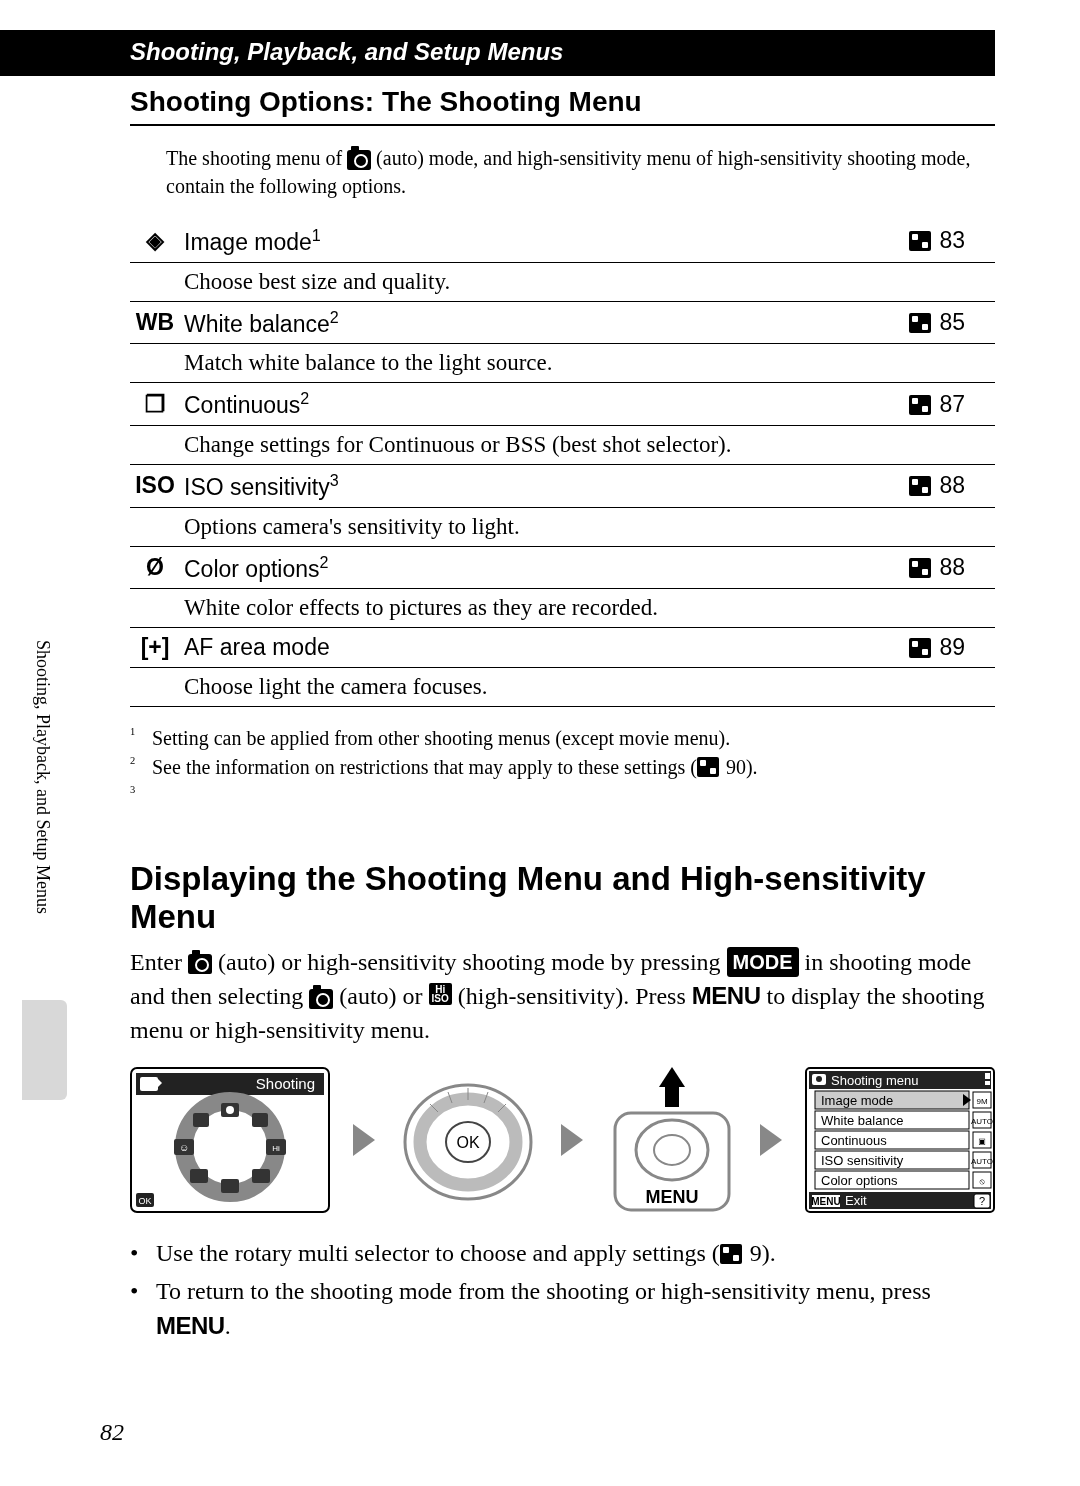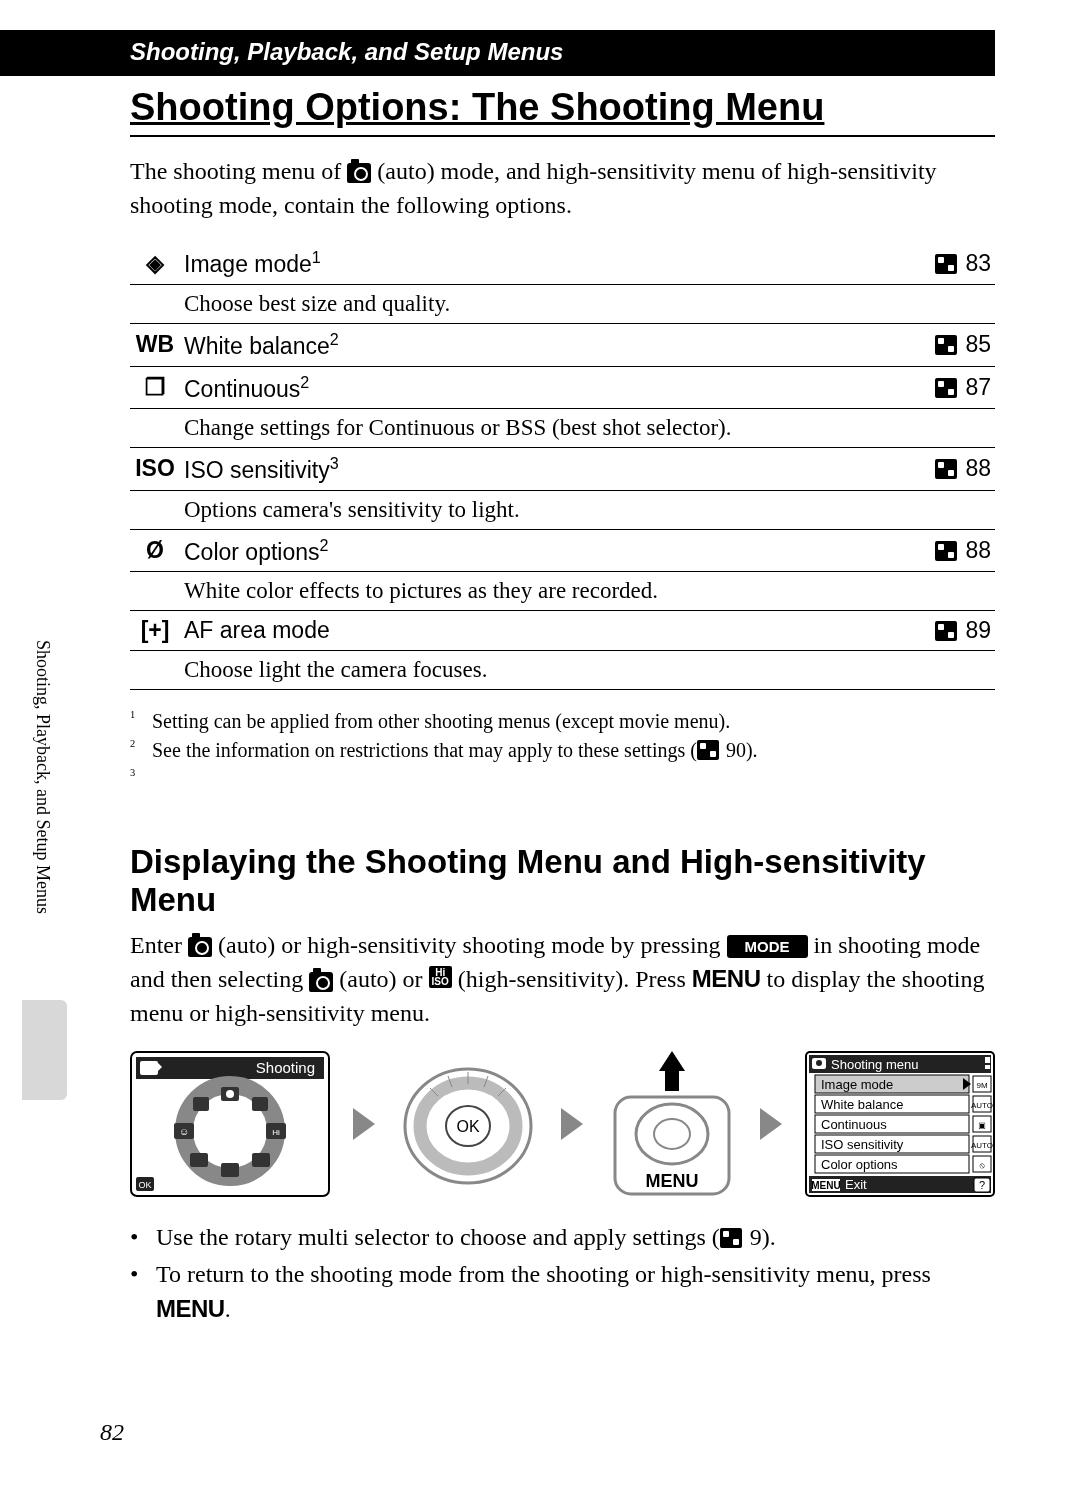--- a/index.html
+++ b/index.html
@@ -20,32 +20,32 @@
     color: #fff;
     padding: 8px 0 10px 0;
     margin-left: -130px;
     padding-left: 130px;
     font-weight: bold;
     font-style: italic;
     font-size: 24px;
     font-family: Arial, sans-serif;
   }
   .main-title {
-    font-size: 38px;
+    font-size: 28px;
     font-weight: bold;
     font-family: Arial, sans-serif;
     border-bottom: 2px solid #000;
     padding: 10px 0 6px 0;
     margin-bottom: 18px;
-    text-decoration: underline;
   }
   .intro {
-    font-size: 24px;
+    font-size: 20px;
     line-height: 1.4;
     margin-bottom: 20px;
+    margin-left: 36px;
   }
   .inline-icon {
     display: inline-block;
     vertical-align: middle;
     width: 24px;
     height: 20px;
     background: #000;
     border-radius: 3px 3px 2px 2px;
     position: relative;
   }
@@ -84,21 +84,21 @@
     font-family: Arial, sans-serif;
   }
   table.options td.icon-cell {
     width: 50px;
     text-align: center;
     font-weight: bold;
   }
   table.options td.name-cell .opt-name { }
   table.options td.page-cell {
     width: 90px;
-    text-align: right;
+    text-align: left;
     white-space: nowrap;
   }
   .ref-icon {
     display: inline-block;
     width: 22px;
     height: 20px;
     background: #000;
     border-radius: 2px;
     position: relative;
     vertical-align: -3px;
@@ -138,22 +138,22 @@
     font-size: 24px;
     line-height: 1.4;
     margin-bottom: 18px;
   }
   .mode-box {
     display:inline-block;
     background:#000;
     color:#fff;
     font-family: Arial, sans-serif;
     font-weight:bold;
-    font-size:15px;
-    padding:1px 18px;
+    font-size:20px;
+    padding:1px 6px;
     border-radius:3px;
     vertical-align: 1px;
   }
   .menu-word {
     font-family: 'Arial Narrow', Arial, sans-serif;
     font-weight: bold;
     letter-spacing: -0.5px;
   }
   .flow {
     display: flex;
@@ -238,20 +238,24 @@
           <td class="page-cell"><span class="ref-icon"></span> 83</td>
         </tr>
         <tr>
           <td></td>
           <td colspan="2">Choose best size and quality.</td>
         </tr>
         <tr class="header-row">
           <td class="icon-cell">WB</td>
           <td class="name-cell"><span class="opt-name">White balance</span><sup>2</sup></td>
           <td class="page-cell"><span class="ref-icon"></span> 85</td>
+        </tr>
+        <tr>
+          <td></td>
+          <td colspan="2">Match white balance to the light source.</td>
         </tr>
         <tr class="header-row">
           <td class="icon-cell">❐</td>
           <td class="name-cell"><span class="opt-name">Continuous</span><sup>2</sup></td>
           <td class="page-cell"><span class="ref-icon"></span> 87</td>
         </tr>
         <tr>
           <td></td>
           <td colspan="2">Change settings for Continuous or BSS (best shot selector).</td>
         </tr>

